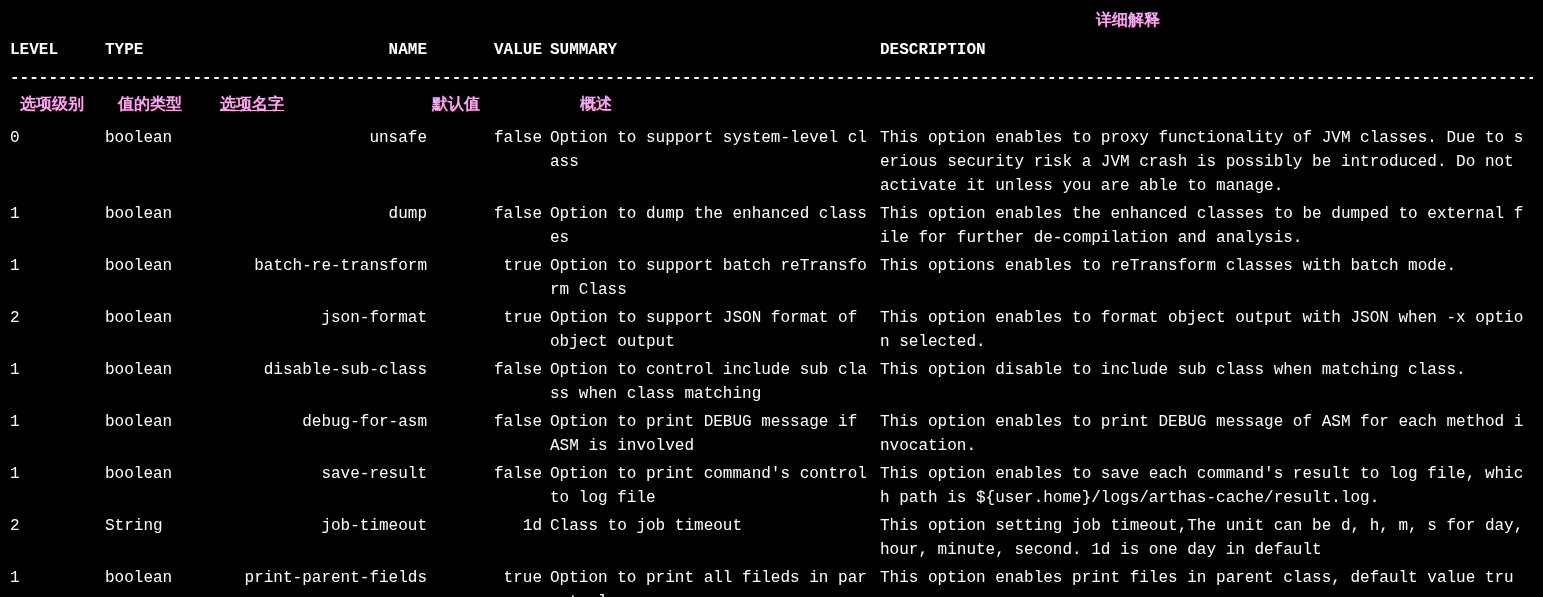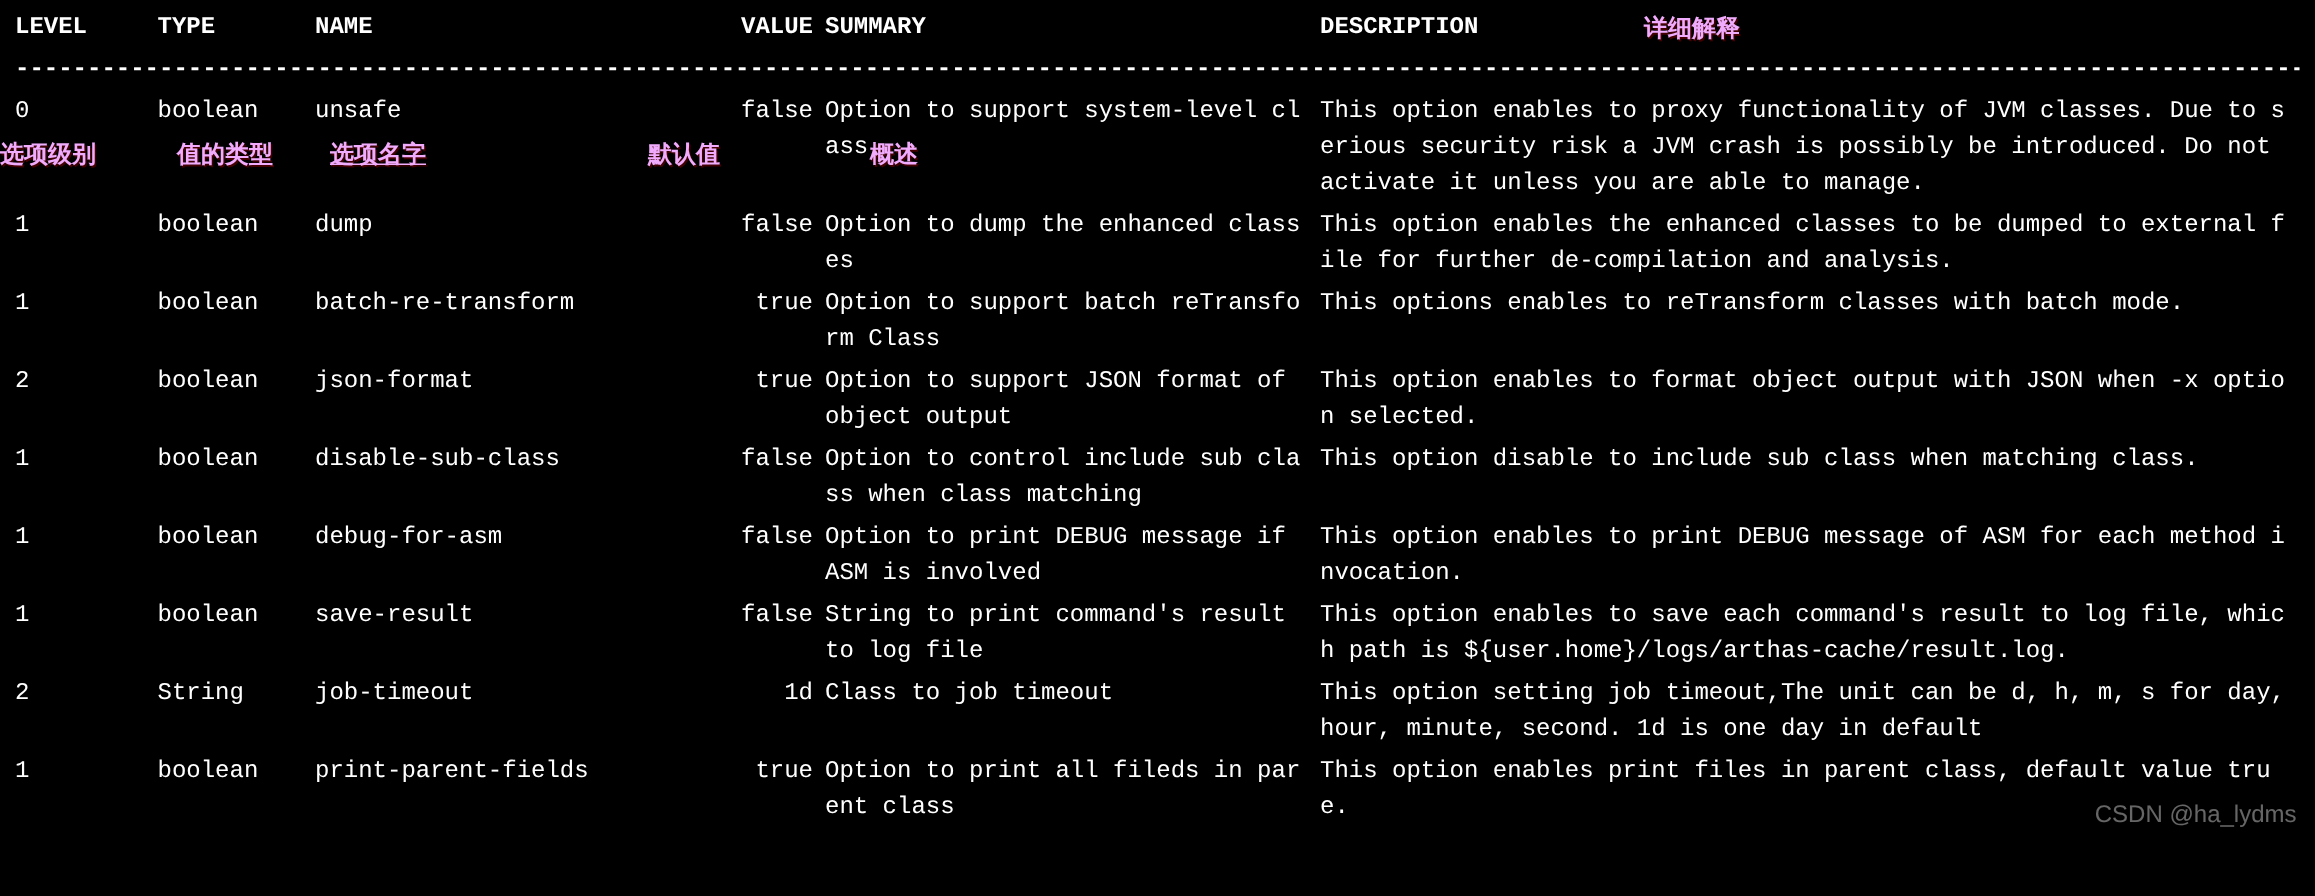--- a/index.html
+++ b/index.html
@@ -11,34 +11,35 @@
     line-height: 1.5;
     padding: 6px 10px;
     width: 1543px;
     position: relative;
   }
   .table {
     display: table;
     width: 100%;
     table-layout: fixed;
     border-collapse: collapse;
+    margin-top: 32px;
   }
   .row { display: table-row; }
   .hdr { display: table-row; font-weight: bold; }
   .cell {
     display: table-cell;
     vertical-align: top;
     padding: 0 8px 4px 0;
     word-break: break-all;
     overflow-wrap: break-word;
     white-space: normal;
   }
   .c-level { width: 95px; }
   .c-type  { width: 105px; }
-  .c-name  { width: 225px; }
+  .c-name  { width: 225px; text-align: right; }
   .c-value { width: 115px; text-align: right; }
   .c-summary { width: 330px; }
   .c-desc  { width: auto; }
   .dash {
     color: #fff;
     letter-spacing: 0;
     white-space: nowrap;
     overflow: hidden;
     font-weight: bold;
     padding: 0 0 4px 0;
@@ -125,41 +126,41 @@
       <div class="cell c-name">debug-for-asm</div>
       <div class="cell c-value">false</div>
       <div class="cell c-summary">Option to print DEBUG message if ASM is involved</div>
       <div class="cell c-desc">This option enables to print DEBUG message of ASM for each method invocation.</div>
     </div>
     <div class="row">
       <div class="cell c-level">1</div>
       <div class="cell c-type">boolean</div>
       <div class="cell c-name">save-result</div>
       <div class="cell c-value">false</div>
-      <div class="cell c-summary">String to print command's result to log file</div>
+      <div class="cell c-summary">Option to print command's control to log file</div>
       <div class="cell c-desc">This option enables to save each command's result to log file, which path is ${user.home}/logs/arthas-cache/result.log.</div>
     </div>
     <div class="row">
       <div class="cell c-level">2</div>
       <div class="cell c-type">String</div>
       <div class="cell c-name">job-timeout</div>
       <div class="cell c-value">1d</div>
       <div class="cell c-summary">Class to job timeout</div>
       <div class="cell c-desc">This option setting job timeout,The unit can be d, h, m, s for day, hour, minute, second. 1d is one day in default</div>
     </div>
     <div class="row">
       <div class="cell c-level">1</div>
       <div class="cell c-type">boolean</div>
       <div class="cell c-name">print-parent-fields</div>
       <div class="cell c-value">true</div>
       <div class="cell c-summary">Option to print all fileds in parent class</div>
       <div class="cell c-desc">This option enables print files in parent class, default value true.</div>
     </div>
   </div>
 
-<div class="anno" style="left:0; top:92px;">选项级别</div>
+<div class="anno" style="left:20px; top:92px;">选项级别</div>
 <div class="anno" style="left:98px; top:92px;margin-left:20px;">值的类型</div>
 <div class="anno" style="left:220px; top:92px;text-decoration:underline;">选项名字</div>
 <div class="anno" style="left:432px; top:92px;">默认值</div>
 <div class="anno" style="left:580px; top:92px;">概述</div>
 <div class="anno" style="left:1096px; top:8px;">详细解释</div>
 
 <div class="watermark">CSDN @ha_lydms</div>
 
 </body></html>

